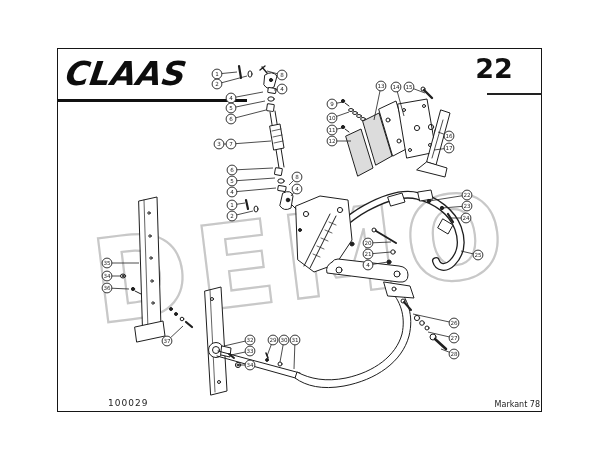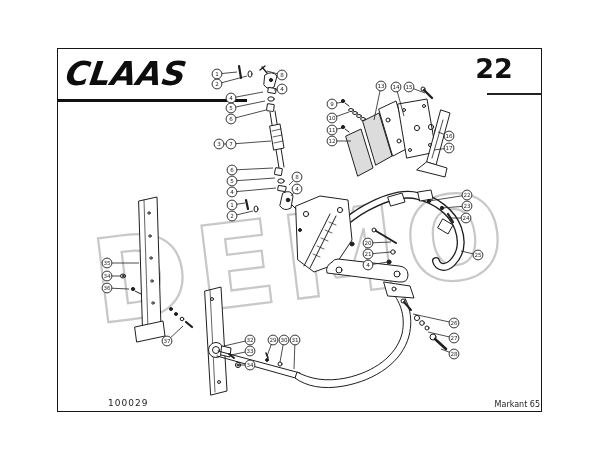--- a/index.html
+++ b/index.html
@@ -35,21 +35,21 @@
 
   <div class="frame"></div>
 
   <div class="logo">CLAAS</div>
   <div class="logo-rule"></div>
 
   <div class="page-num">22</div>
   <div class="page-num-rule"></div>
 
   <div class="doc-num">100029</div>
-  <div class="model">Markant 65</div>
+  <div class="model">Markant 78</div>
 
   <svg id="diagram" width="600" height="464" viewBox="0 0 600 464">
 
     <text x="302" y="298" text-anchor="middle" font-size="116" font-weight="bold" fill="none" stroke="#c8c8c8" stroke-width="2.2" letter-spacing="8" transform="rotate(-7 302 258)">DEMO</text>
 
     <g stroke="#1f1f1f" stroke-width="1" fill="none" stroke-linecap="round" stroke-linejoin="round">
 
       <g>
         <path d="M239,66 l2,12" stroke-width="2.2"></path>
         <ellipse cx="250" cy="74" rx="2" ry="3.2"></ellipse>

